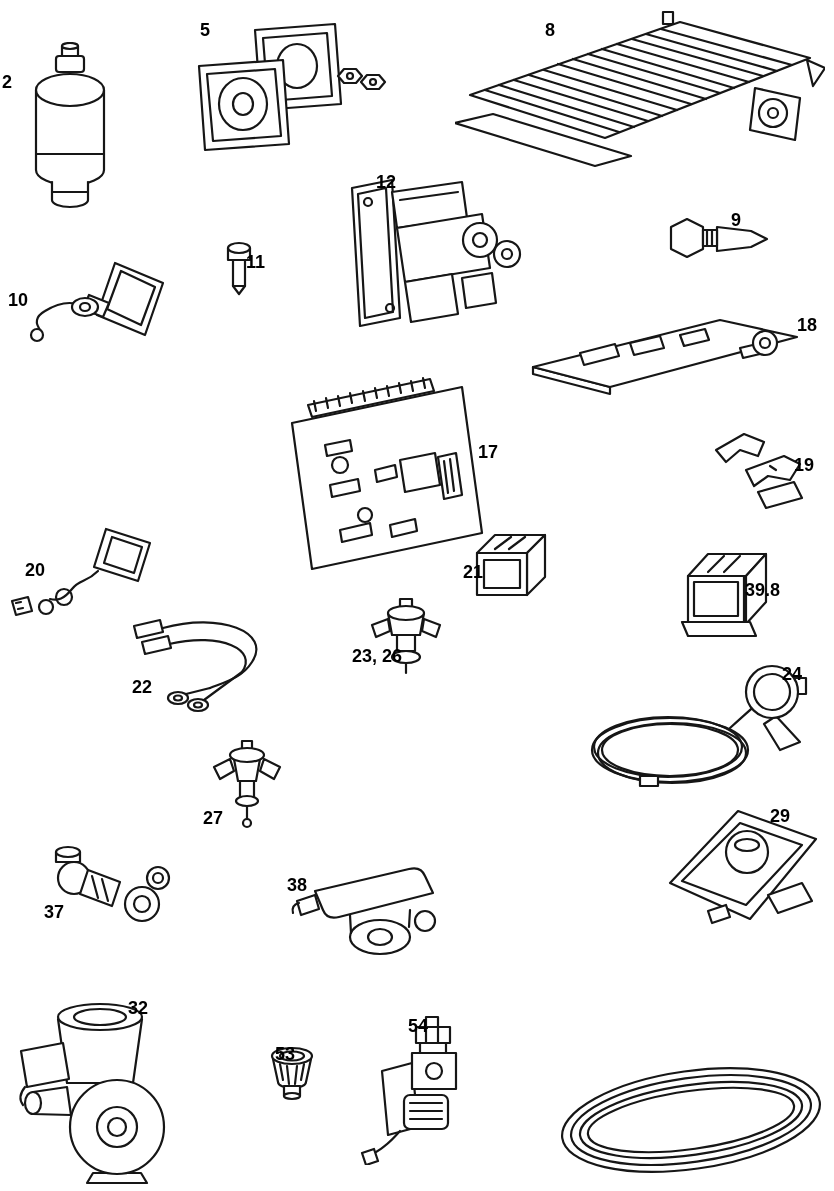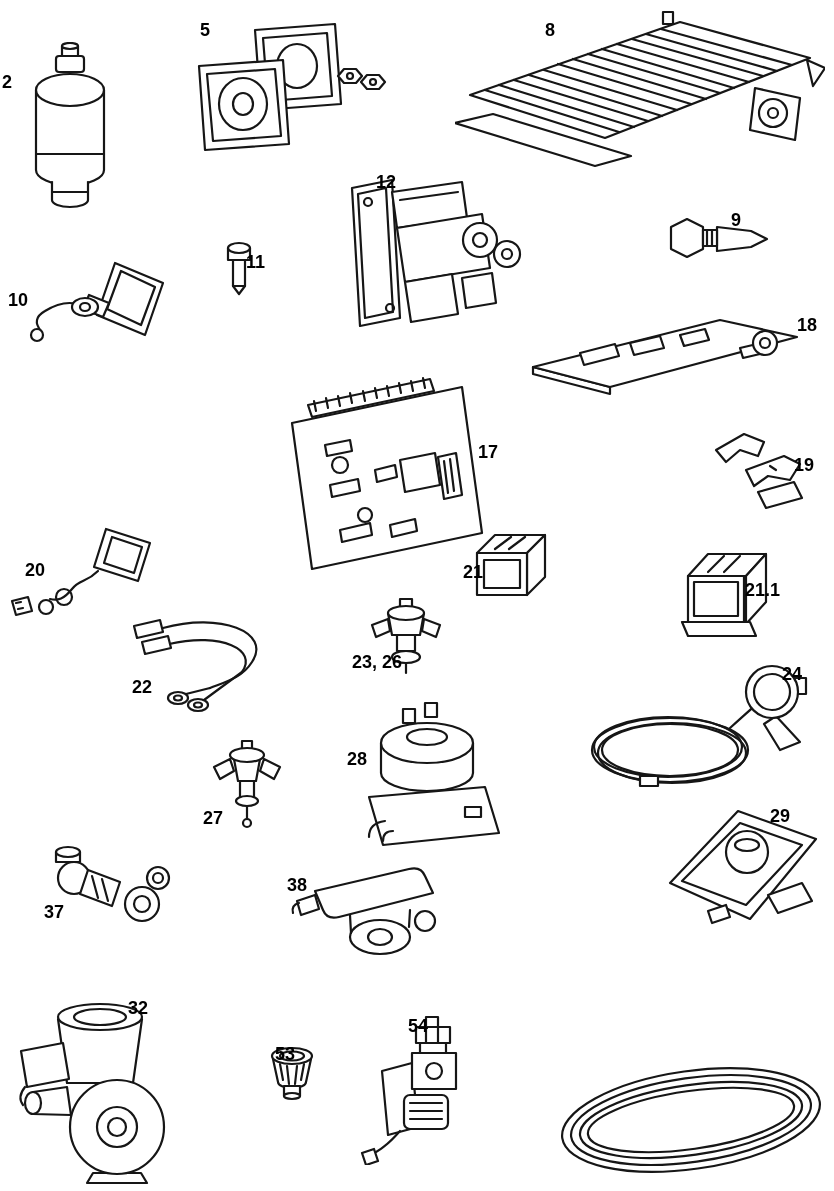--- a/index.html
+++ b/index.html
@@ -175,21 +175,21 @@
     <svg viewBox="0 0 110 80">
       <polygon class="f" points="22,28 40,10 90,10 72,28"></polygon>
       <polygon class="f" points="72,28 90,10 90,52 72,70"></polygon>
       <rect class="f" x="22" y="28" width="50" height="42"></rect>
       <rect x="29" y="35" width="36" height="28"></rect>
       <path d="M40 24 L56 12 M54 24 L70 12"></path>
     </svg>
   </div>
 
   <div class="part" style="left:670px;top:540px;width:130px;height:100px">
-    <span class="label" style="left:75px;top:40px">21.1</span>
+    <span class="label" style="left:75px;top:40px">39.8</span>
     <svg viewBox="0 0 130 100">
       <polygon class="f" points="18,36 38,14 96,14 76,36"></polygon>
       <polygon class="f" points="76,36 96,14 96,62 76,84"></polygon>
       <polygon class="f" points="12,82 80,82 86,96 18,96"></polygon>
       <rect class="f" x="18" y="36" width="56" height="46"></rect>
       <rect x="24" y="42" width="44" height="34"></rect>
       <path d="M38 32 L54 16 M54 32 L70 16"></path>
     </svg>
   </div>
 
@@ -202,21 +202,21 @@
       <polygon class="f" points="4,16 30,10 33,22 7,28"></polygon>
       <polygon class="f" points="12,32 38,26 41,38 15,44"></polygon>
       <ellipse class="f" cx="48" cy="88" rx="10" ry="6"></ellipse>
       <ellipse cx="48" cy="88" rx="4" ry="2.5"></ellipse>
       <ellipse class="f" cx="68" cy="95" rx="10" ry="6"></ellipse>
       <ellipse cx="68" cy="95" rx="4" ry="2.5"></ellipse>
     </svg>
   </div>
 
   <div class="part" style="left:350px;top:595px;width:115px;height:95px">
-    <span class="label" style="left:2px;top:57px">23, 26</span>
+    <span class="label" style="left:2px;top:51px">23, 26</span>
     <svg viewBox="0 0 115 95">
       <rect class="f" x="50" y="4" width="12" height="8"></rect>
       <path class="f" d="M38 24 L22 30 L26 42 L40 36 Z"></path>
       <path class="f" d="M74 24 L90 30 L86 42 L72 36 Z"></path>
       <polygon class="f" points="38,18 74,18 70,40 42,40"></polygon>
       <ellipse class="f" cx="56" cy="18" rx="18" ry="7"></ellipse>
       <rect class="f" x="47" y="40" width="18" height="16"></rect>
       <ellipse class="f" cx="56" cy="62" rx="14" ry="6"></ellipse>
       <path d="M56 68 v10"></path>
     </svg>
@@ -232,33 +232,20 @@
       <path d="M150 78 C168 62 174 56 182 50"></path>
       <polygon class="f" points="196,66 220,92 200,100 184,74"></polygon>
       <rect class="f" x="214" y="28" width="12" height="16"></rect>
       <circle class="f" cx="192" cy="42" r="26"></circle>
       <circle cx="192" cy="42" r="18"></circle>
       <rect class="f" x="60" y="126" width="18" height="10"></rect>
     </svg>
   </div>
 
 
-  <div class="part" style="left:345px;top:695px;width:160px;height:165px">
-    <span class="label" style="left:2px;top:54px">28</span>
-    <svg viewBox="0 0 160 165">
-      <rect class="f" x="58" y="14" width="12" height="14"></rect>
-      <rect class="f" x="80" y="8" width="12" height="14"></rect>
-      <path class="f" d="M36 48 v30 a46 18 0 0 0 92 0 V48"></path>
-      <ellipse class="f" cx="82" cy="48" rx="46" ry="20"></ellipse>
-      <ellipse cx="82" cy="42" rx="20" ry="8"></ellipse>
-      <polygon class="f" points="24,102 140,92 154,138 38,150"></polygon>
-      <path d="M40 126 q-16 2 -16 16 M48 136 q-10 0 -10 10"></path>
-      <rect class="f" x="120" y="112" width="16" height="10"></rect>
-    </svg>
-  </div>
 
   <div class="part" style="left:200px;top:735px;width:95px;height:100px">
     <span class="label" style="left:3px;top:73px">27</span>
     <svg viewBox="0 0 95 100">
       <rect class="f" x="42" y="6" width="10" height="8"></rect>
       <polygon class="f" points="30,24 14,32 20,44 34,36"></polygon>
       <polygon class="f" points="64,24 80,32 74,44 60,36"></polygon>
       <polygon class="f" points="34,24 60,24 56,46 38,46"></polygon>
       <ellipse class="f" cx="47" cy="20" rx="17" ry="7"></ellipse>
       <rect class="f" x="40" y="46" width="14" height="16"></rect>

